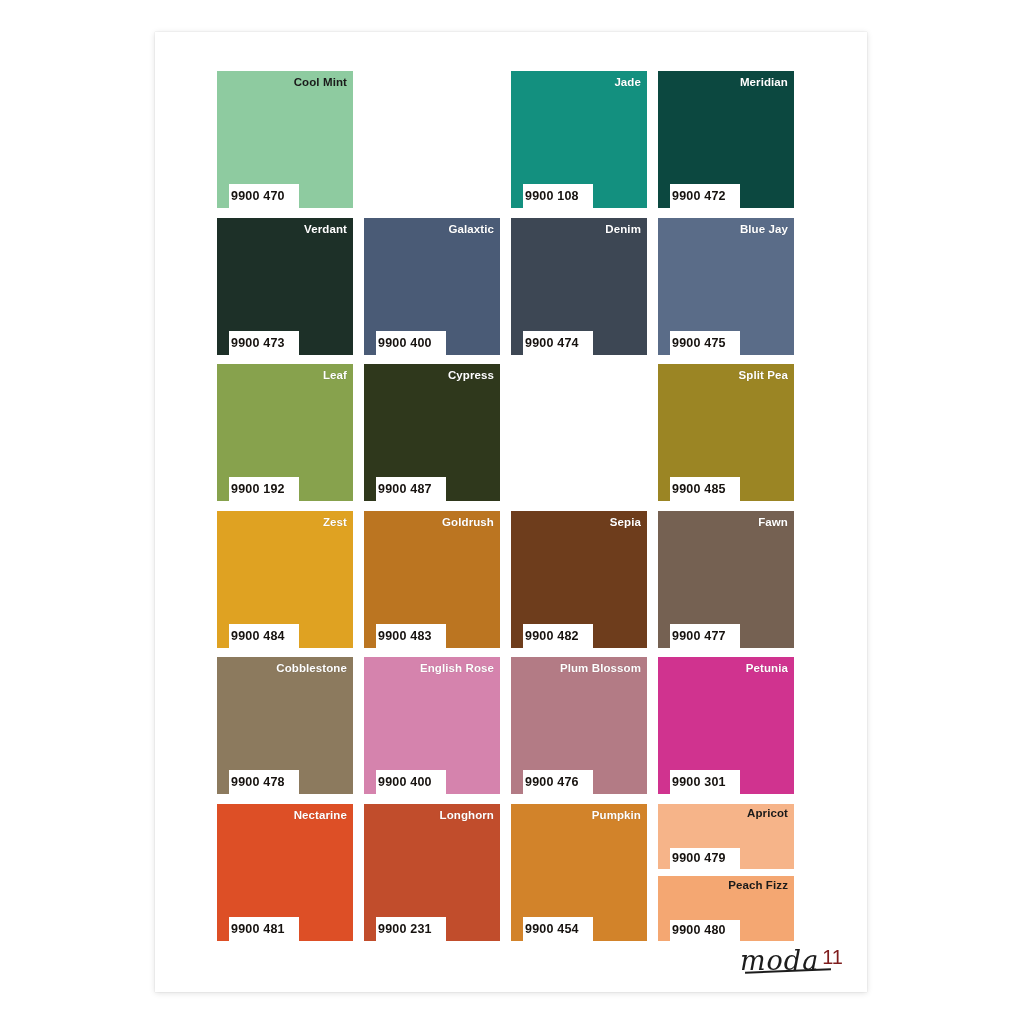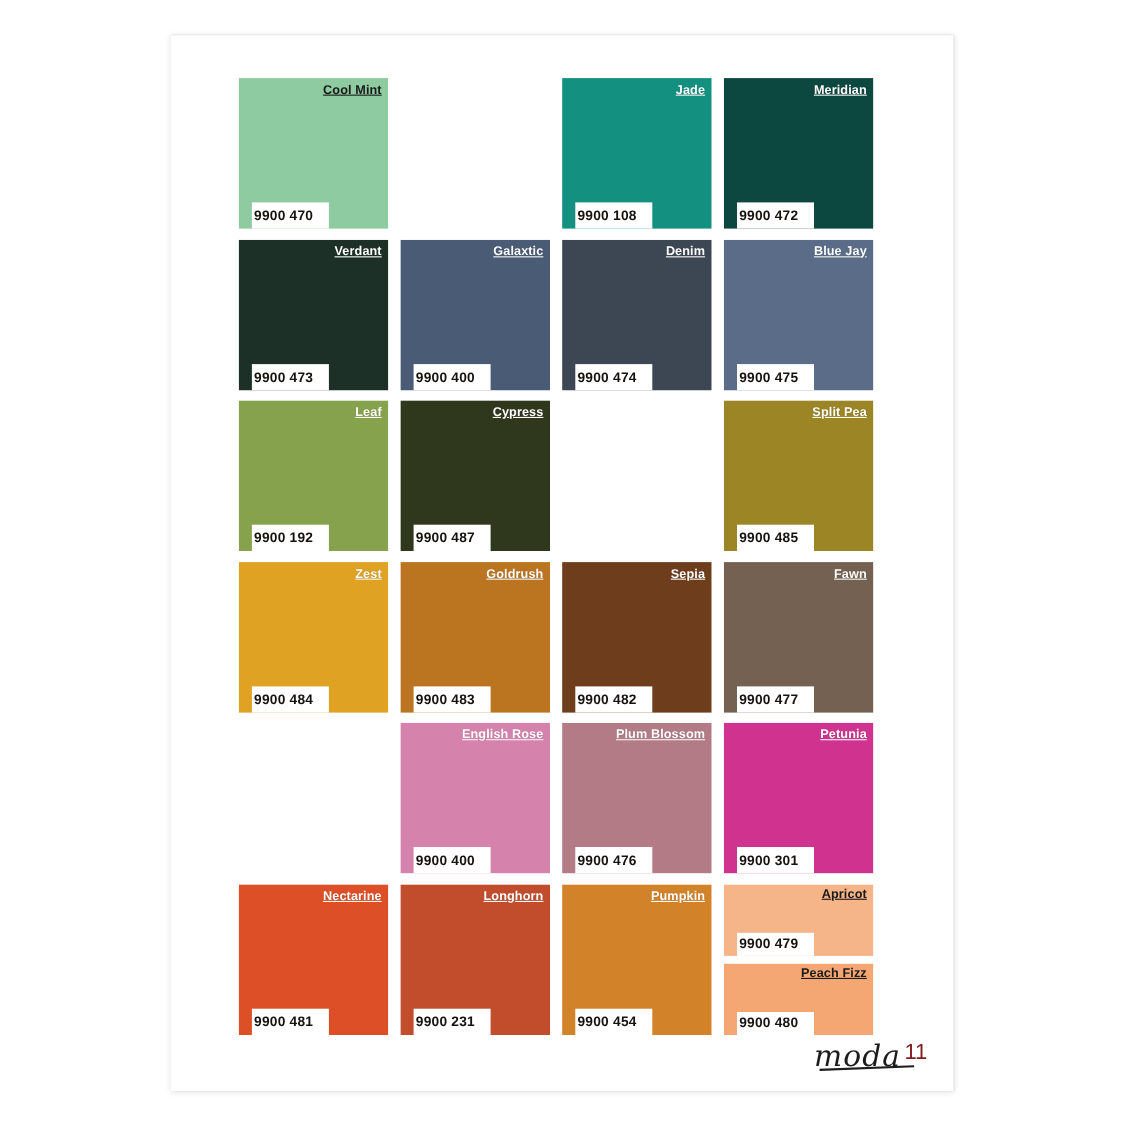--- a/index.html
+++ b/index.html
@@ -64,21 +64,20 @@
 
   .swatch-name {
     position: absolute;
     right: 6px;
     top: 5px;
     font-size: 11.5px;
     font-weight: bold;
     letter-spacing: 0.1px;
     white-space: nowrap;
     text-shadow: 0 0 1px rgba(0,0,0,0.25);
-    text-decoration: underline;
   }
   .swatch-name.on-dark { color: #ffffff; }
   .swatch-name.on-light { color: #1a1a1a; text-shadow: none; }
 
   
   .sku-tab {
     position: absolute;
     left: 0;
     bottom: 0;
     height: 24px;
@@ -266,20 +265,27 @@
       <div class="swatch-cell col3">
         <div class="swatch-chip" style="background-color: rgb(117, 97, 82);"></div>
         <div class="swatch-name on-dark">Fawn</div>
         <div class="sku-tab">
           <span class="sku-code">9900 477</span>
         </div>
       </div>
     </div>
 
     <div class="swatch-row">
+      <div class="swatch-cell col0">
+        <div class="swatch-chip" style="background-color: rgb(140, 122, 94);"></div>
+        <div class="swatch-name on-dark">Cobblestone</div>
+        <div class="sku-tab">
+          <span class="sku-code">9900 478</span>
+        </div>
+      </div>
       <div class="swatch-cell col1">
         <div class="swatch-chip" style="background-color: rgb(213, 131, 173);"></div>
         <div class="swatch-name on-dark">English Rose</div>
         <div class="sku-tab">
           <span class="sku-code">9900 400</span>
         </div>
       </div>
       <div class="swatch-cell col2">
         <div class="swatch-chip" style="background-color: rgb(179, 123, 133);"></div>
         <div class="swatch-name on-dark">Plum Blossom</div>

